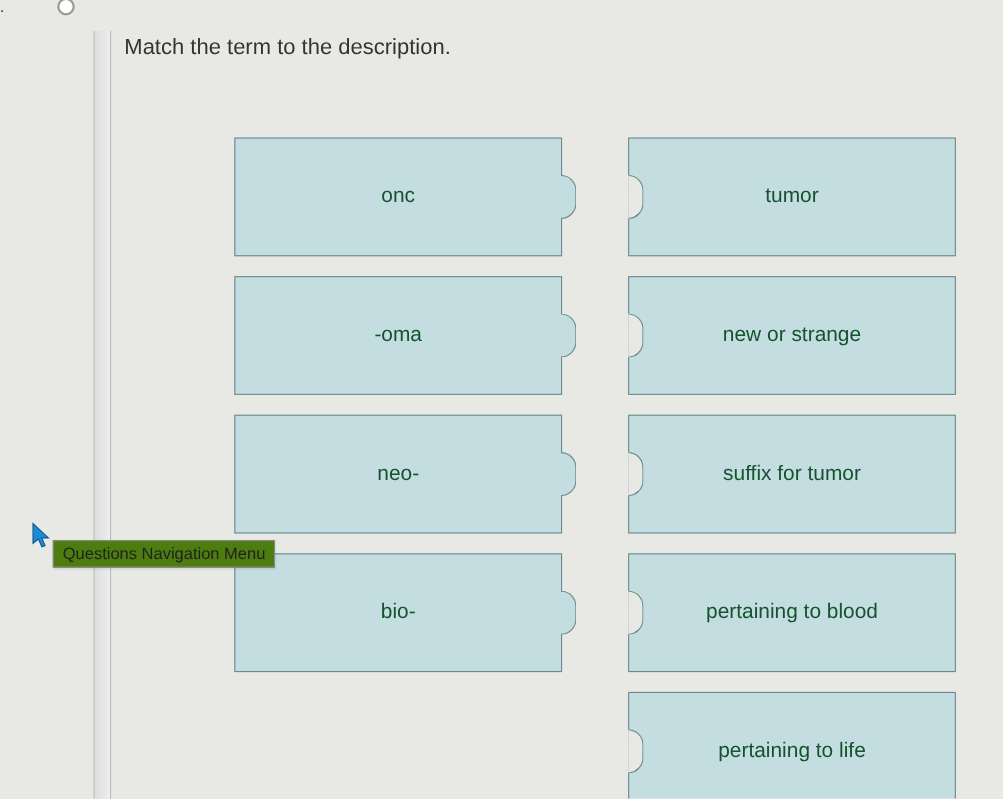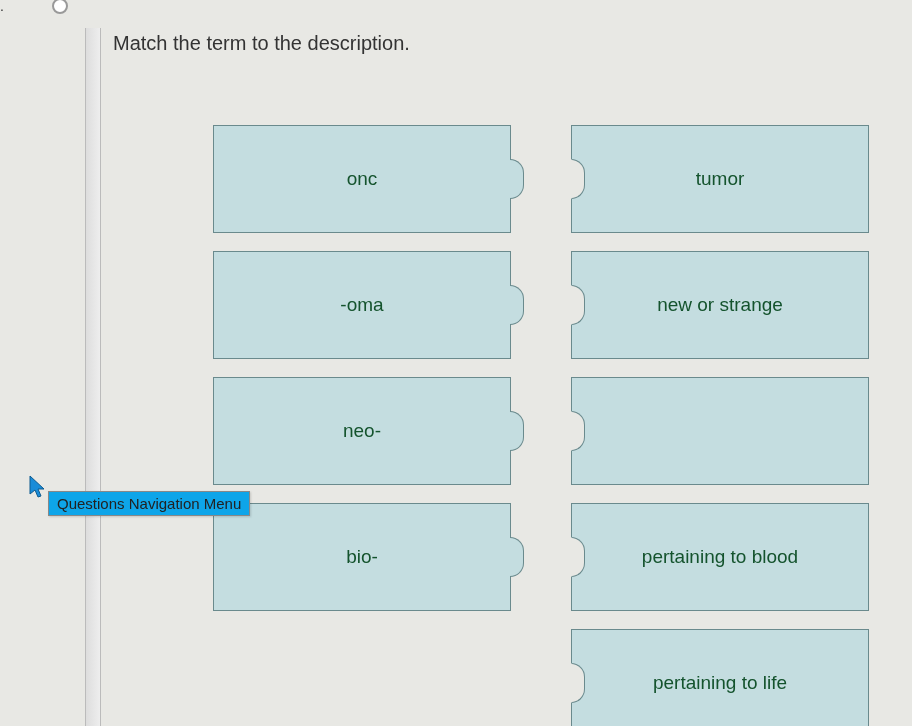--- a/index.html
+++ b/index.html
@@ -121,21 +121,21 @@
       height: 40px;
       background: #e8e8e4;
       border: 1px solid #6a8a8d;
       border-left: 1px solid #e8e8e4;
       border-radius: 0 40px 40px 0;
     }
     .tooltip {
       position: absolute;
       left: 48px;
       top: 491px;
-      background: #0ea5e9;
+      background: #4d7c0f;
       border: 1px solid #888;
       padding: 3px 8px;
       font-size: 15px;
       color: #222;
       z-index: 10;
       box-shadow: 1px 1px 2px rgba(0,0,0,0.15);
     }
     .cursor-icon {
       position: absolute;
       left: 28px;
@@ -181,20 +181,21 @@
         <div class="match-item right-col">
           <span class="tab-in"></span>
           <span>tumor</span>
         </div>
         <div class="match-item right-col">
           <span class="tab-in"></span>
           <span>new or strange</span>
         </div>
         <div class="match-item right-col">
           <span class="tab-in"></span>
+          <span>suffix for tumor</span>
         </div>
         <div class="match-item right-col">
           <span class="tab-in"></span>
           <span>pertaining to blood</span>
         </div>
         <div class="match-item right-col">
           <span class="tab-in"></span>
           <span>pertaining to life</span>
         </div>
       </div>

